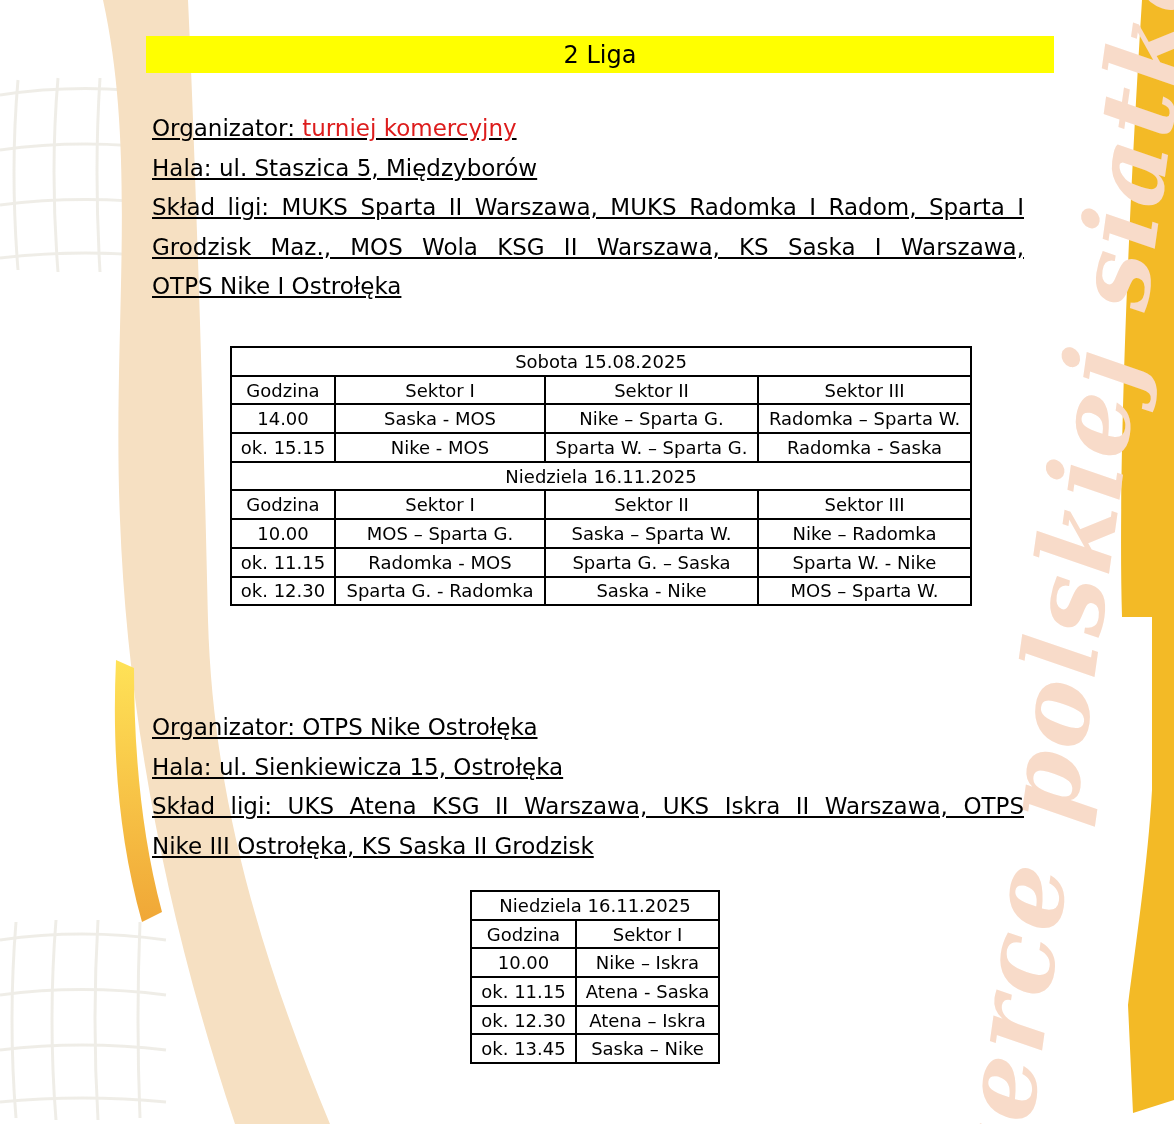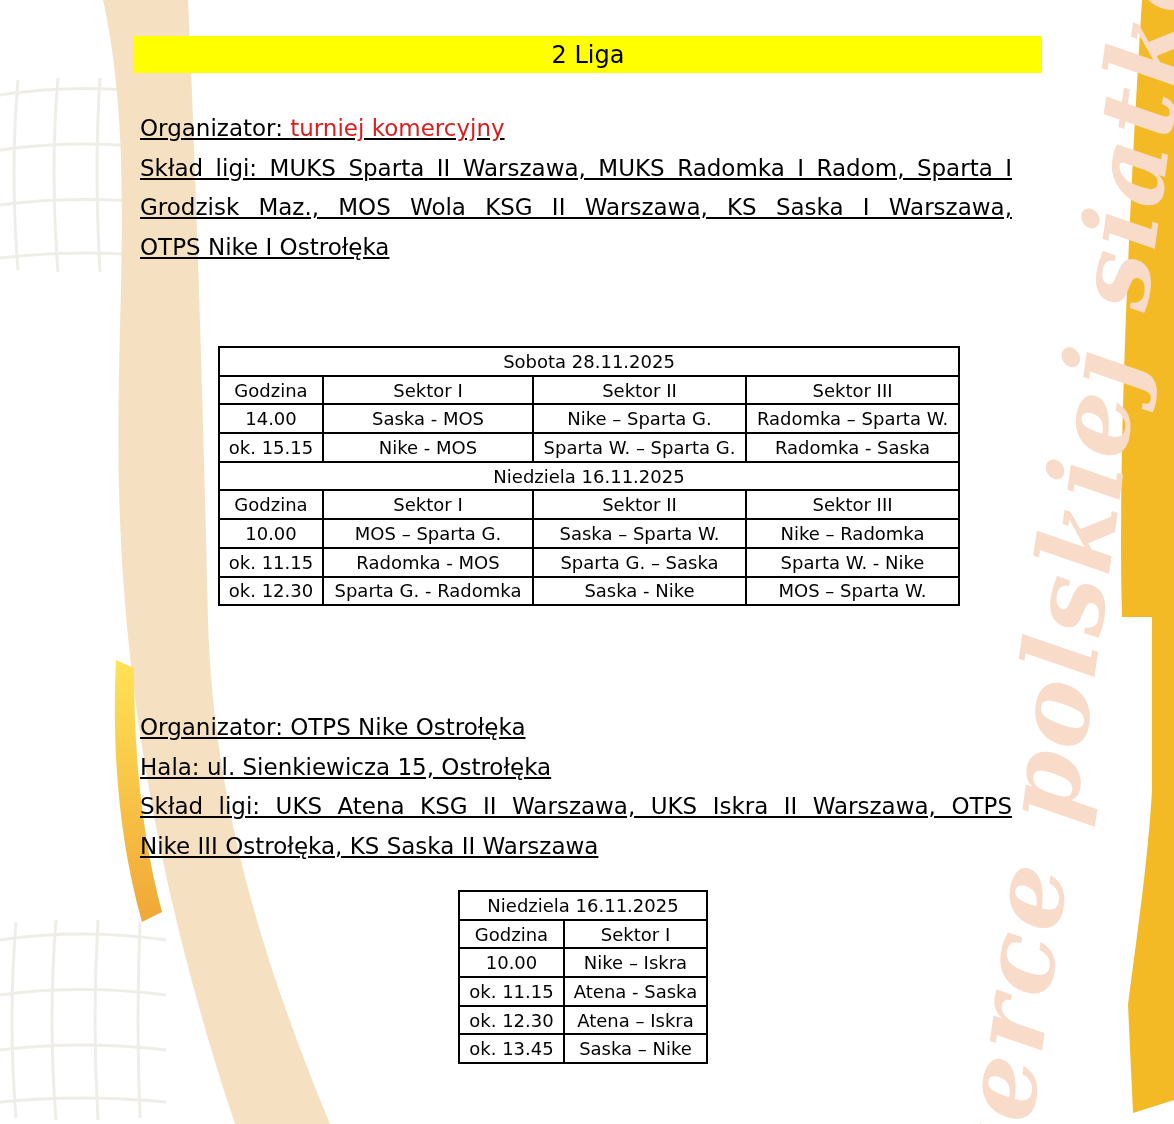--- a/index.html
+++ b/index.html
@@ -21,21 +21,21 @@
     transform-origin:0 0;
     white-space:nowrap;
     font-family:"DejaVu Serif","Liberation Serif",serif;
     font-style:italic;
     font-weight:bold;
     font-size:102px;
     letter-spacing:4px;
     color:#f8dbc9;
   }
   
-  .content{position:absolute;inset:0;z-index:1;}
+  .content{position:absolute;inset:0;z-index:1;margin-left:12px;}
   .title-bar{
     position:absolute;
     background:#ffff00;
     display:flex;align-items:center;justify-content:center;
     font-size:24px;color:#000;
   }
   .bar1{left:134px;top:36px;width:908px;height:37px;}
   .bar2{left:130px;top:629px;width:908px;height:38px;}
   .para{position:absolute;font-size:23px;line-height:39.5px;color:#000;text-decoration:underline;}
   .para1{left:140px;top:109px;width:872px;}
@@ -111,35 +111,36 @@
   </div>
 
   <div class="content">
 
     <div class="title-bar bar1">
       <span>2 Liga</span>
     </div>
 
     <div class="para para1">
       <div class="pline"><span>Organizator: </span><span class="red">turniej komercyjny</span></div>
+      <div class="pline">Hala: ul. Staszica 5, Międzyborów</div>
       <div class="pline just">Skład ligi: MUKS Sparta II Warszawa, MUKS Radomka I Radom, Sparta I</div>
       <div class="pline just">Grodzisk Maz., MOS Wola KSG II Warszawa, KS Saska I Warszawa,</div>
       <div class="pline">OTPS Nike I Ostrołęka</div>
     </div>
 
     <table class="sched tbl1">
       <colgroup>
           <col style="width:104px">
           <col style="width:210px">
           <col style="width:213px">
           <col style="width:213px">
         </colgroup>
       <tbody>
           <tr>
-        <td colspan="4">Sobota 28.11.2025</td>
+        <td colspan="4">Sobota 15.08.2025</td>
       </tr>
       <tr>
         <td>Godzina</td>
         <td>Sektor I</td>
         <td>Sektor II</td>
         <td>Sektor III</td>
       </tr>
       <tr>
         <td>14.00</td>
         <td>Saska - MOS</td>
@@ -180,21 +181,21 @@
         <td>MOS – Sparta W.</td>
       </tr>
     </tbody>
       </table>
 
 
     <div class="para para2">
       <div class="pline">Organizator: OTPS Nike Ostrołęka</div>
       <div class="pline">Hala: ul. Sienkiewicza 15, Ostrołęka</div>
       <div class="pline just">Skład ligi: UKS Atena KSG II Warszawa, UKS Iskra II Warszawa, OTPS</div>
-      <div class="pline">Nike III Ostrołęka, KS Saska II Warszawa</div>
+      <div class="pline">Nike III Ostrołęka, KS Saska II Grodzisk</div>
     </div>
 
     <table class="sched tbl2">
       <colgroup>
           <col style="width:105px">
           <col style="width:143px">
         </colgroup>
       <tbody>
           <tr>
         <td colspan="2">Niedziela 16.11.2025</td>

